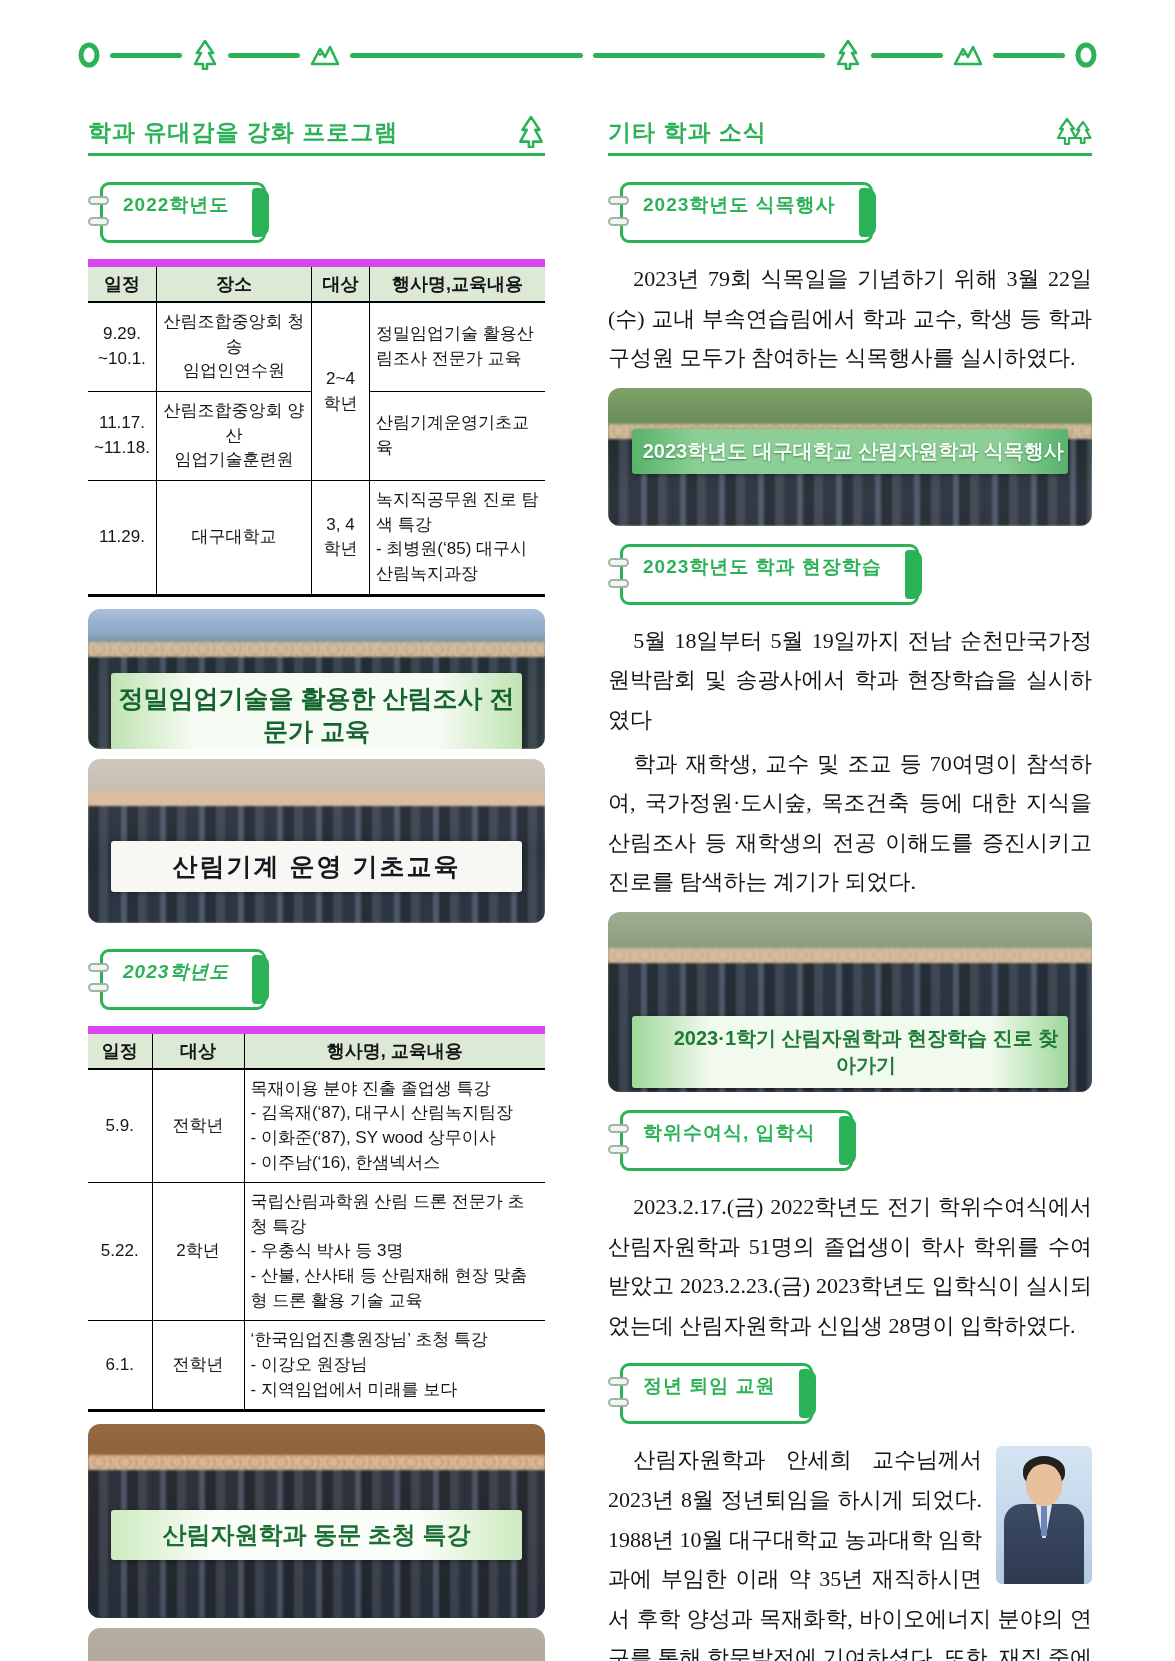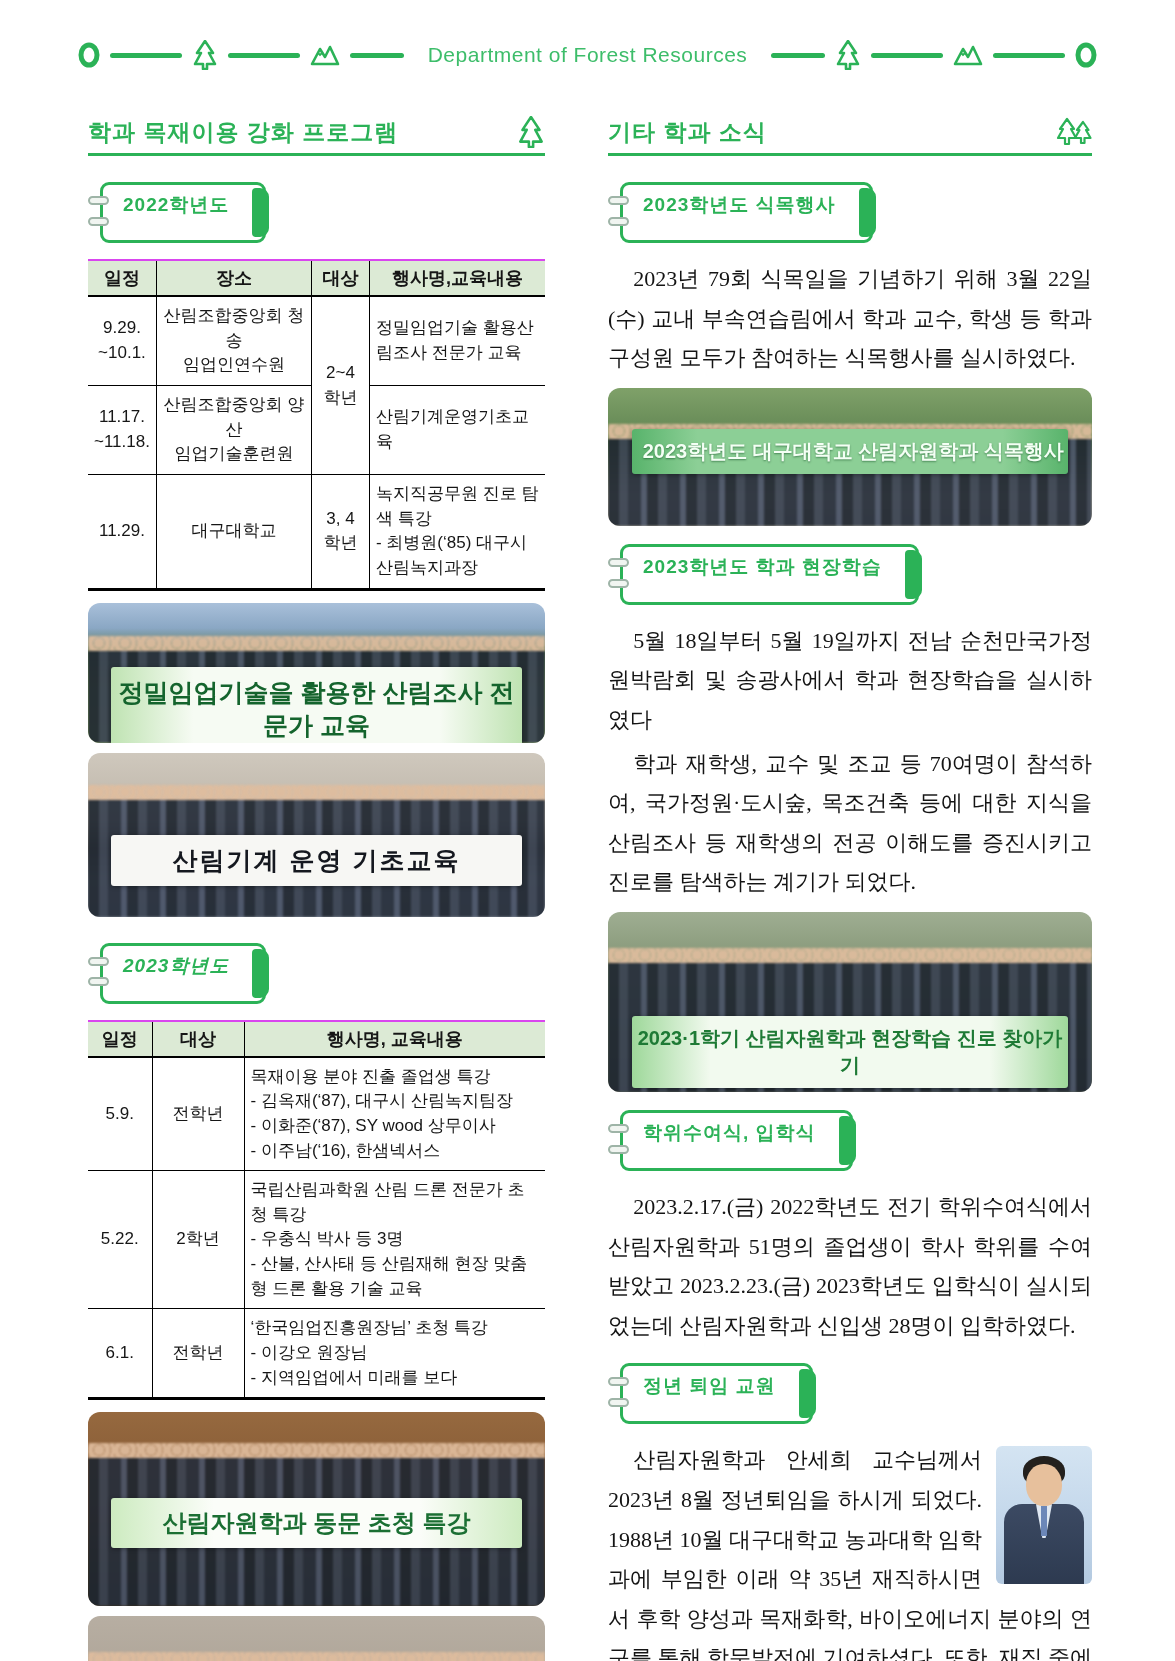--- a/index.html
+++ b/index.html
@@ -61,21 +61,21 @@
   .badge .ring{
     position:absolute; left:-15px; width:21px; height:9px;
     border:2.5px solid #9eb4a7; background:#f1f5f1; border-radius:5px;
   }
   .badge .ring.r1{top:20%;}
   .badge .ring.r2{top:58%;}
   
   table{
     width:100%; border-collapse:collapse;
     font-size:17px; line-height:1.45;
-    border-top:2px solid #d946ef; border-bottom:3px solid #000;
+    border-top:8px solid #d946ef; border-bottom:3px solid #000;
     margin-bottom:12px;
   }
   thead th{
     background:var(--thead); font-weight:bold; font-size:18px;
     padding:4px 2px; border-bottom:2.5px solid #000; text-align:center;
   }
   tbody td{
     padding:7px 6px; border-top:1.5px solid #000; vertical-align:middle;
   }
   tbody tr:first-child td{border-top:none;}
@@ -149,21 +149,20 @@
       </svg>
   </span>
   <span class="seg short"></span>
   <span class="icn">
     <svg width="30" height="22" viewBox="0 0 30 22">
         <path d="M2 20 L10 5 L15 13 L20 3 L28 20 Z" fill="none" stroke="#2bb257" stroke-width="2.6" stroke-linejoin="round"></path>
         <path d="M8 9 l2 2 2-2" fill="none" stroke="#2bb257" stroke-width="1.8"></path>
       </svg>
   </span>
   <span class="seg"></span>
-  <span class="title">Department of Forest Resources</span>
   <span class="seg"></span>
   <span class="icn">
     <svg width="26" height="30" viewBox="0 0 26 30">
         <path d="M13 1 L5 13 h4 L3 24 h8 v5 h4 v-5 h8 L17 13 h4 Z" fill="none" stroke="#2bb257" stroke-width="2.6" stroke-linejoin="round"></path>
       </svg>
   </span>
   <span class="seg short"></span>
   <span class="icn">
     <svg width="30" height="22" viewBox="0 0 30 22">
         <path d="M2 20 L10 5 L15 13 L20 3 L28 20 Z" fill="none" stroke="#2bb257" stroke-width="2.6" stroke-linejoin="round"></path>
@@ -175,21 +174,21 @@
     <svg width="22" height="26" viewBox="0 0 22 26">
         <ellipse cx="11" cy="13" rx="8" ry="10" fill="none" stroke="#2bb257" stroke-width="5"></ellipse>
       </svg>
   </span>
 </div>
 
 <div class="content">
 
   <div class="col-left">
     <div class="sec-head">
-      <h2>학과 목재이용 강화 프로그램</h2>
+      <h2>학과 유대감을 강화 프로그램</h2>
       <span class="icn">
         <svg width="28" height="32" viewBox="0 0 26 30">
             <path d="M13 1 L5 13 h4 L3 24 h8 v5 h4 v-5 h8 L17 13 h4 Z" fill="none" stroke="#2bb257" stroke-width="2.4" stroke-linejoin="round"></path>
           </svg>
       </span>
     </div>
 
     <div class="badge">
       <span class="ring r1"></span>
       <span class="ring r2"></span>
@@ -344,21 +343,21 @@
         <span class="ring r1"></span>
         <span class="ring r2"></span>
         <span>2023학년도 학과 현장학습</span>
       </div>
       <p class="para">5월 18일부터 5월 19일까지 전남 순천만국가정원박람회 및 송광사에서 학과 현장학습을 실시하였다</p>
       <p class="para">학과 재학생, 교수 및 조교 등 70여명이 참석하여, 국가정원·도시숲, 목조건축 등에 대한 지식을 산림조사 등 재학생의 전공 이해도를 증진시키고 진로를 탐색하는 계기가 되었다.</p>
       <div class="photo ph-park" style="margin-top:10px;">
         <div class="crowd" style="top:20%;">
             <div class="crowd-pattern"></div>
           </div>
-        <div class="banner banner-trip" style="top:58%;">2023·1학기 산림자원학과 현장학습 진로 찾아가기</div>
+        <div class="banner banner-trip" style="top:58%;padding-left:36px;">2023·1학기 산림자원학과 현장학습 진로 찾아가기</div>
       </div>
     </div>
 
     <div class="sec-block">
       <div class="badge">
         <span class="ring r1"></span>
         <span class="ring r2"></span>
         <span>학위수여식, 입학식</span>
       </div>
       <p class="para">2023.2.17.(금) 2022학년도 전기 학위수여식에서 산림자원학과 51명의 졸업생이 학사 학위를 수여받았고 2023.2.23.(금) 2023학년도 입학식이 실시되었는데 산림자원학과 신입생 28명이 입학하였다.</p>

